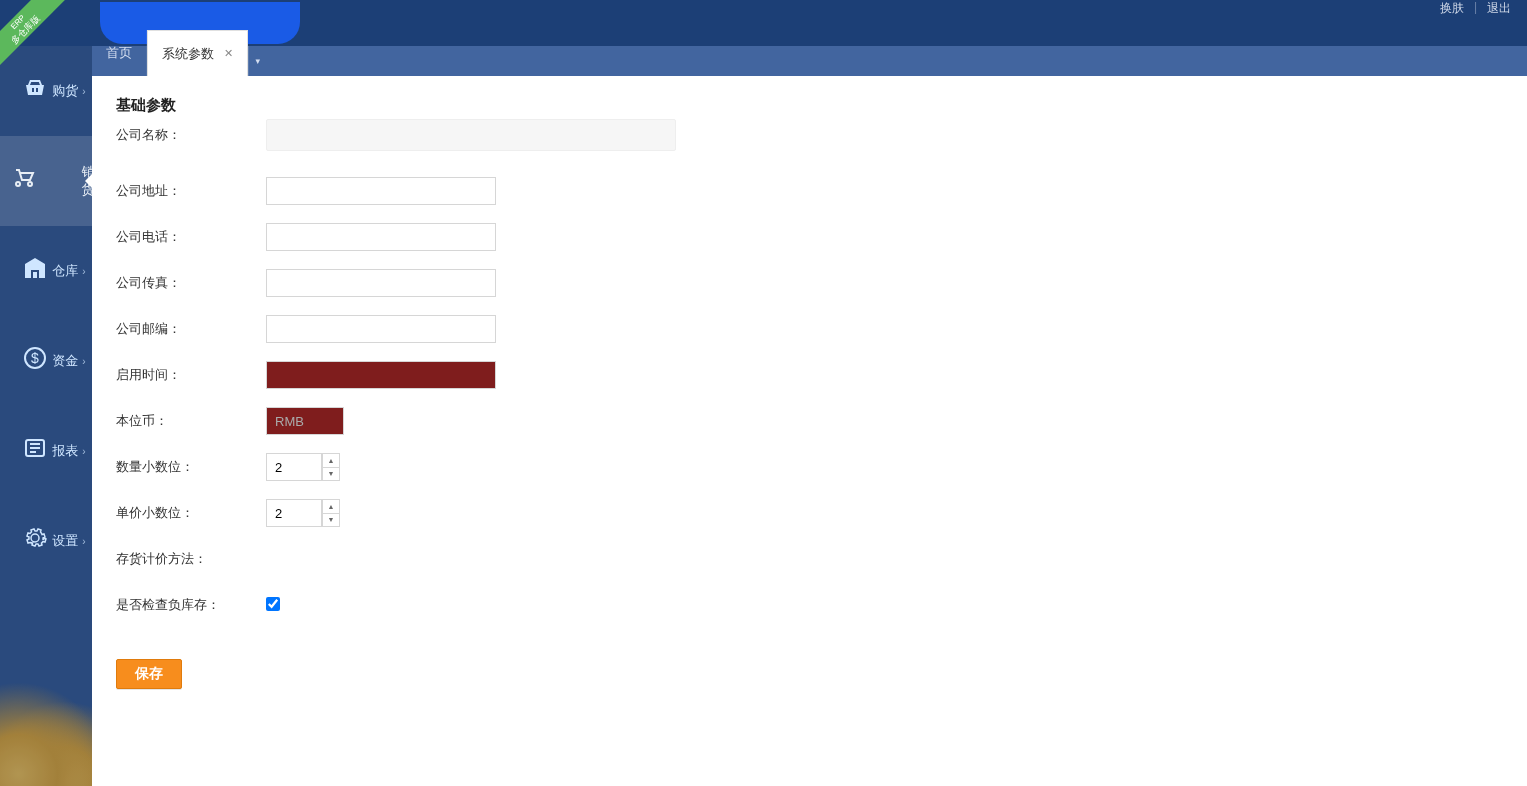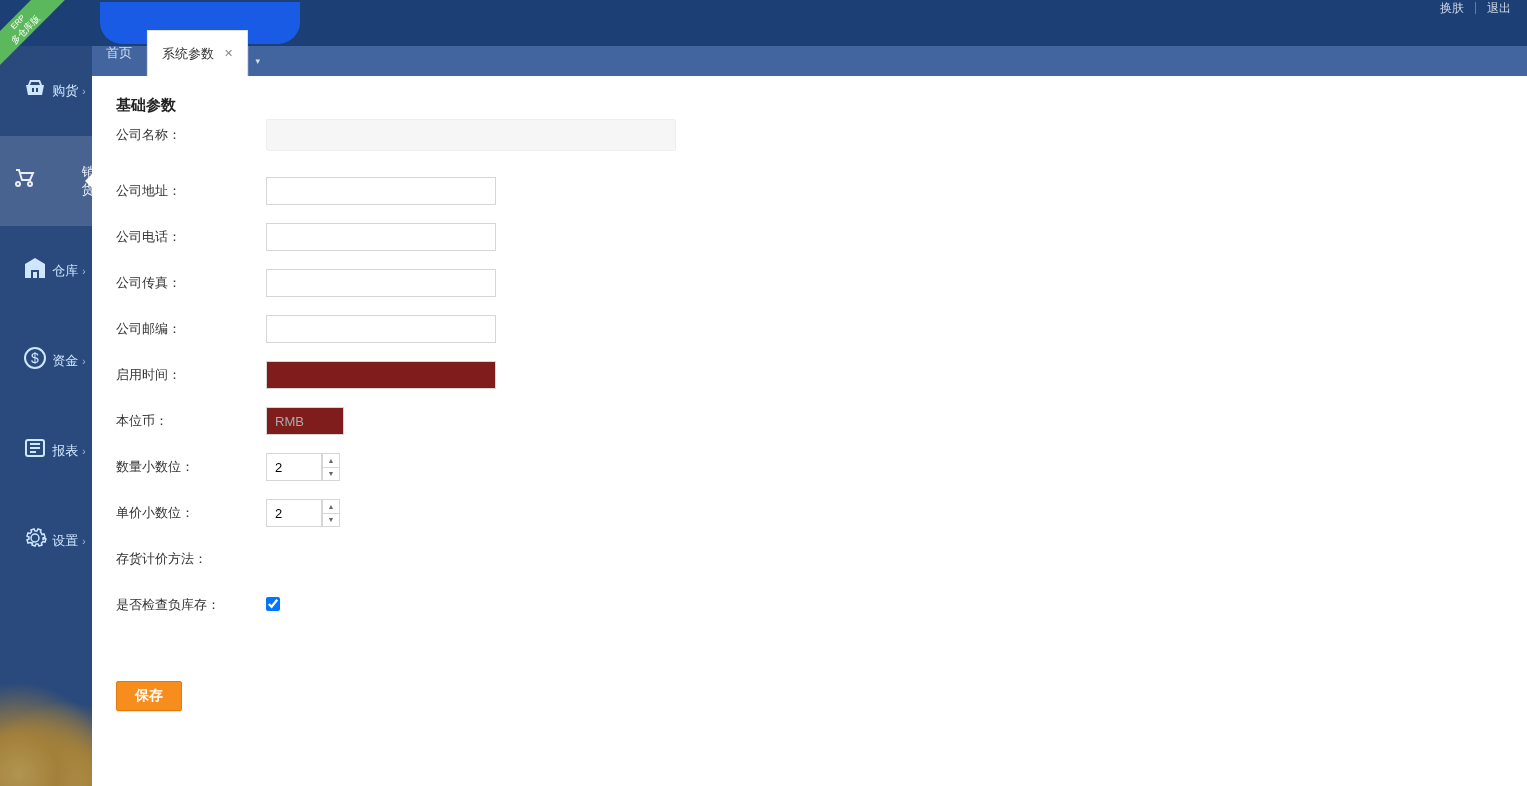--- a/index.html
+++ b/index.html
@@ -52,21 +52,21 @@
 .spinner-btns { display: flex; flex-direction: column; width: 18px; border: 1px solid #d6d6d6; }
 .spinner-btns div { flex:1; display: flex; align-items: center; justify-content: center; font-size: 7px; color: #666; cursor: pointer; }
 .spinner-btns div:first-child { border-bottom: 1px solid #d6d6d6; }
 
 .combo { display: flex; height: 28px; width: 230px; border: 1px solid #d6d6d6; background: #f7f7f7; }
 .combo input { flex:1; border: none; background: transparent; padding: 0 8px; font-size: 13px; color: #aaa; }
 .combo .combo-arrow { width: 20px; display: flex; align-items: center; justify-content: center; font-size: 9px; color: #888; cursor: pointer; border-left: 1px solid #e5e5e5; }
 
 .checkbox { width: 14px; height: 14px; }
 
-.save-btn { margin-top: 44px; margin-left: 0; height: 30px; padding: 0 18px; background: #f78d1d; border: 1px solid #e07b0c; color: #fff; font-size: 14px; font-weight: bold; border-radius: 2px; cursor: pointer; box-shadow: 0 1px 0 rgba(0,0,0,0.1); }
+.save-btn { margin-top: 22px; margin-left: 0; height: 30px; padding: 0 18px; background: #f78d1d; border: 1px solid #e07b0c; color: #fff; font-size: 14px; font-weight: bold; border-radius: 2px; cursor: pointer; box-shadow: 0 1px 0 rgba(0,0,0,0.1); }
 </style>
 </head>
 <body>
 
 <div class="app">
   <div class="topbar">
     <div class="corner-banner">
       <div class="corner-banner-inner">
         <span class="erp">ERP</span>
         <span>多仓库版</span>

